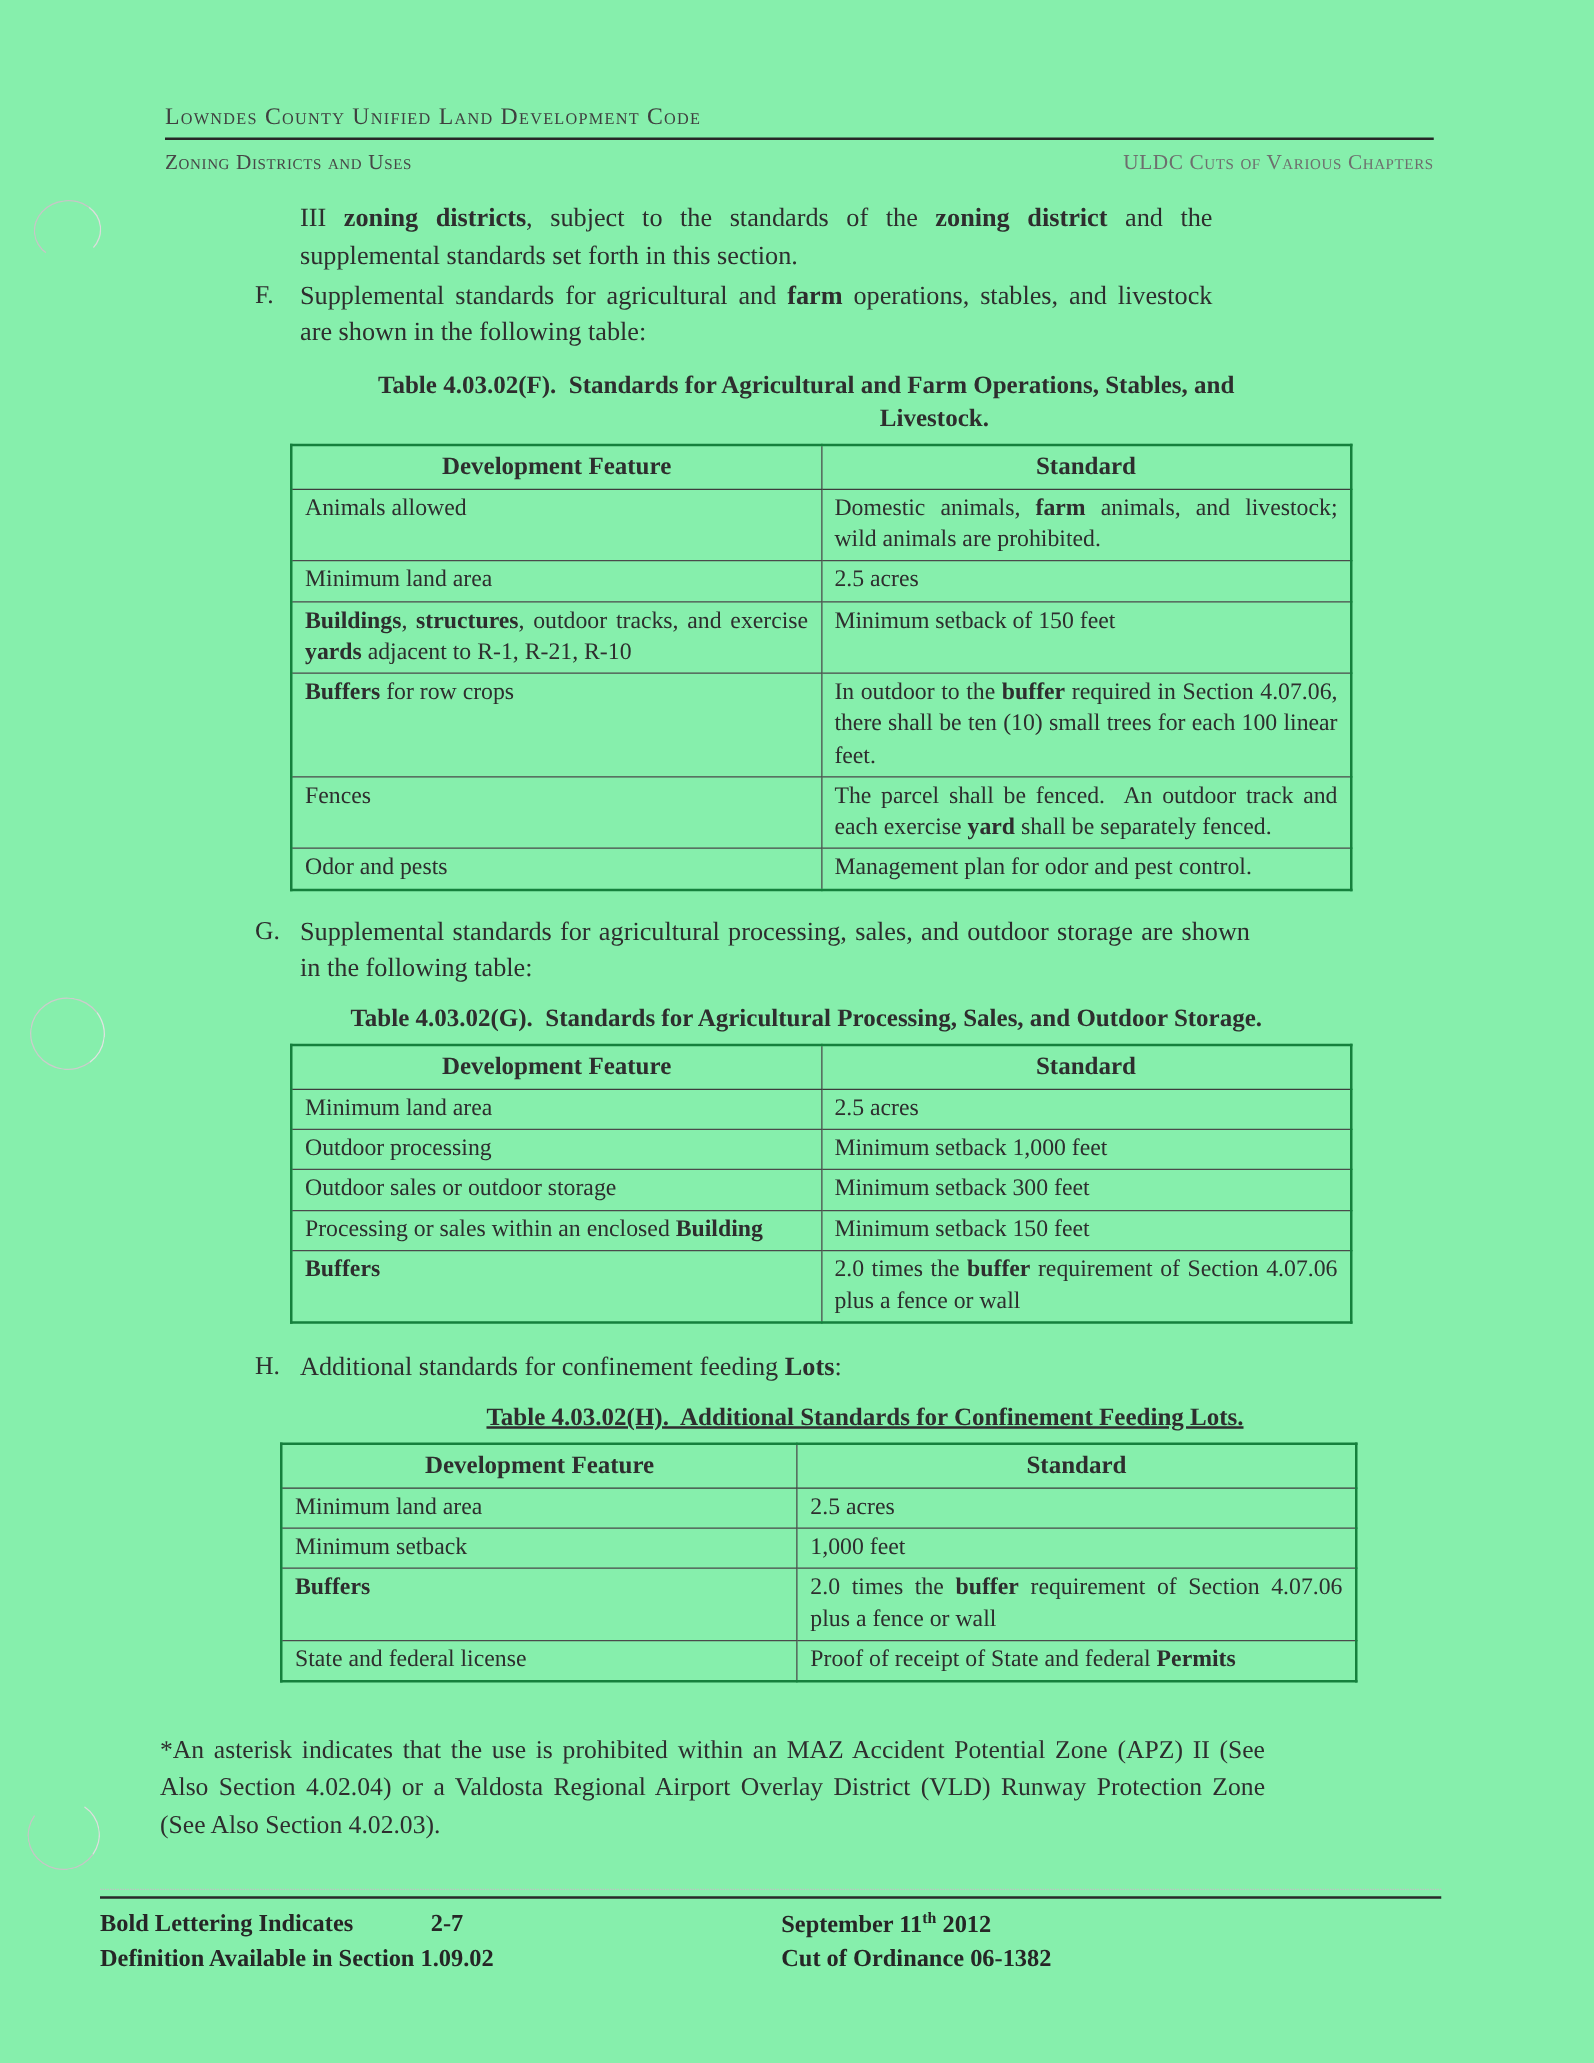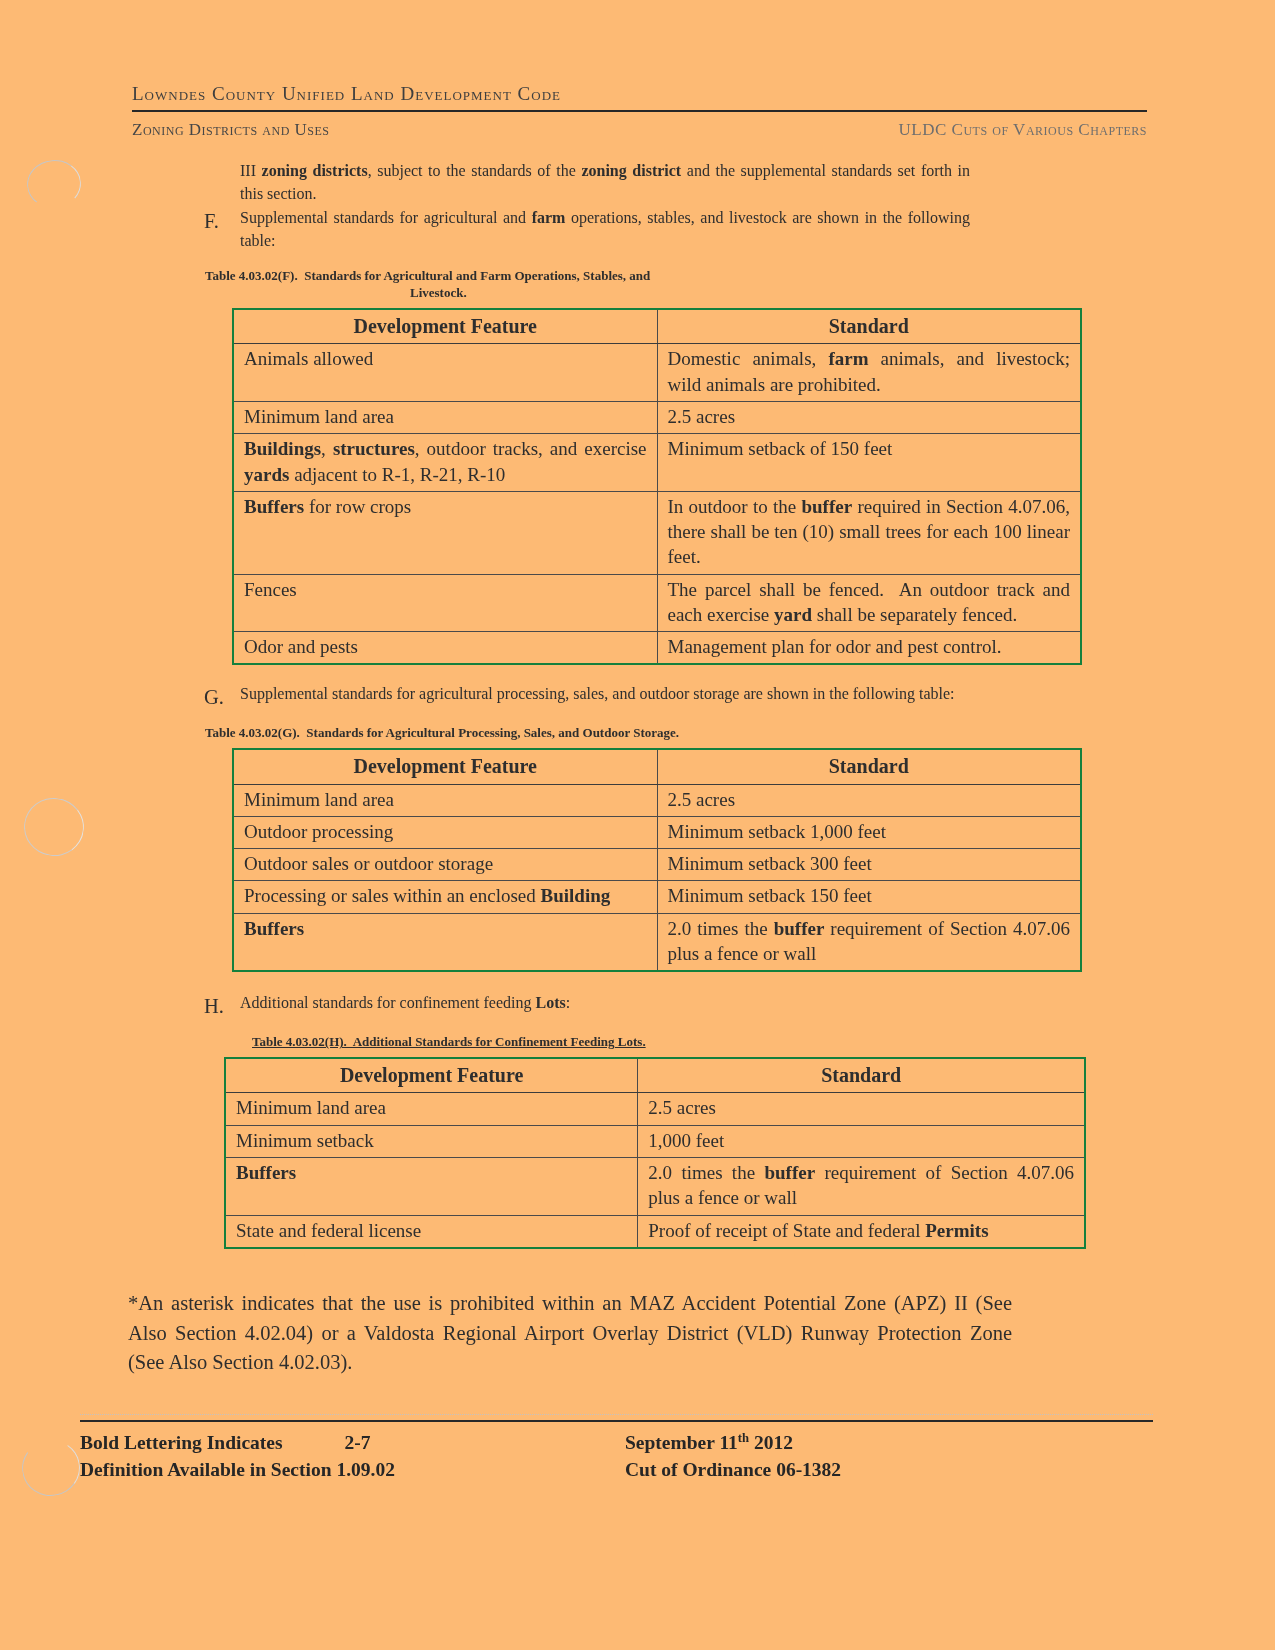--- a/index.html
+++ b/index.html
@@ -1,20 +1,20 @@
 <!DOCTYPE html>
 <html><head>
 <meta charset="utf-8">
 <style>
   html,body{margin:0;padding:0;background:#e8e8e6;}
   .page{
     position:relative;
     width:1275px;height:1650px;
     margin:0 auto;
-    background:#fdba74;
+    background:#86efac;
     color:#2e2e2e;
     font-family:"Liberation Serif", serif;
     overflow:hidden;
     box-sizing:border-box;
   }
   
   .artifact{position:absolute;border-radius:50%;pointer-events:none;}
   .arc-top{left:27px;top:160px;width:52px;height:46px;border:1.5px solid #c6c6c6;border-bottom-color:transparent;border-right-color:#dcdcdc;transform:rotate(-6deg);}
   .circle-mid{left:24px;top:798px;width:58px;height:56px;border:1.5px solid #cccccc;border-right-color:#e2e2e2;transform:rotate(8deg);}
   .arc-bottom{left:22px;top:1440px;width:56px;height:54px;border:1.5px solid #c6c6c6;border-top-color:transparent;border-right-color:#dedede;transform:rotate(-10deg);}
@@ -23,26 +23,26 @@
   .code-title{
     font-variant:small-caps;
     font-size:19px;letter-spacing:1px;color:#3f3f3f;line-height:1.1;
   }
   .header-rule{border:none;border-top:2.5px solid #272727;margin:5px 0 0 0;}
   .subhead-row{display:flex;justify-content:space-between;margin-top:8px;font-family:Liberation Serif, serif;}
   .subhead-left{font-variant:small-caps;font-size:17px;letter-spacing:.5px;color:#474747;}
   .subhead-right{font-variant:small-caps;font-size:17px;letter-spacing:.5px;color:#6e6e6e;}
   
   .main{margin-left:132px;width:960px;}
-  .para{font-size:16px;line-height:1.42;text-align:justify;}
+  .para{font-size:21px;line-height:1.42;text-align:justify;}
   .intro{margin:20px 0 0 108px;width:730px;}
   .list-item{display:flex;margin:2px 0 0 72px;}
   .item-letter{width:36px;flex:0 0 36px;font-size:20.5px;line-height:1.42;}
   .item-text{width:730px;}
-  .table-title{margin:14px 0 0 73px;font-weight:bold;font-size:13px;line-height:1.35;width:880px;}
+  .table-title{margin:14px 0 0 73px;font-weight:bold;font-size:20px;line-height:1.35;width:880px;text-align:center;}
   .title-indent{display:block;margin-left:205px;}
   
   table.std{
     border-collapse:collapse;
     margin:6px 0 0 100px;
     width:850px;
     table-layout:fixed;
   }
   table.std th, table.std td{
     border:1.2px solid #4a4a4a;

